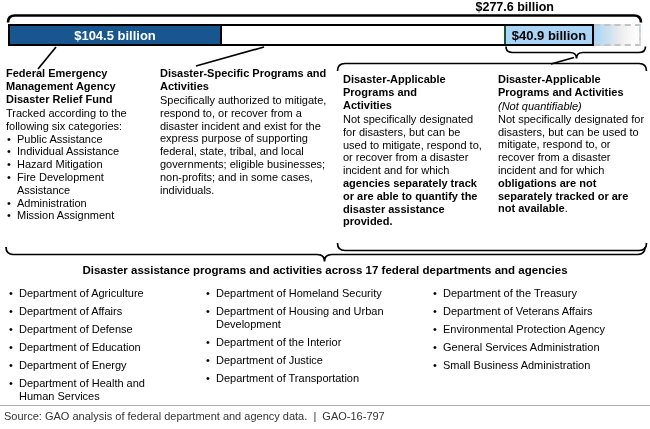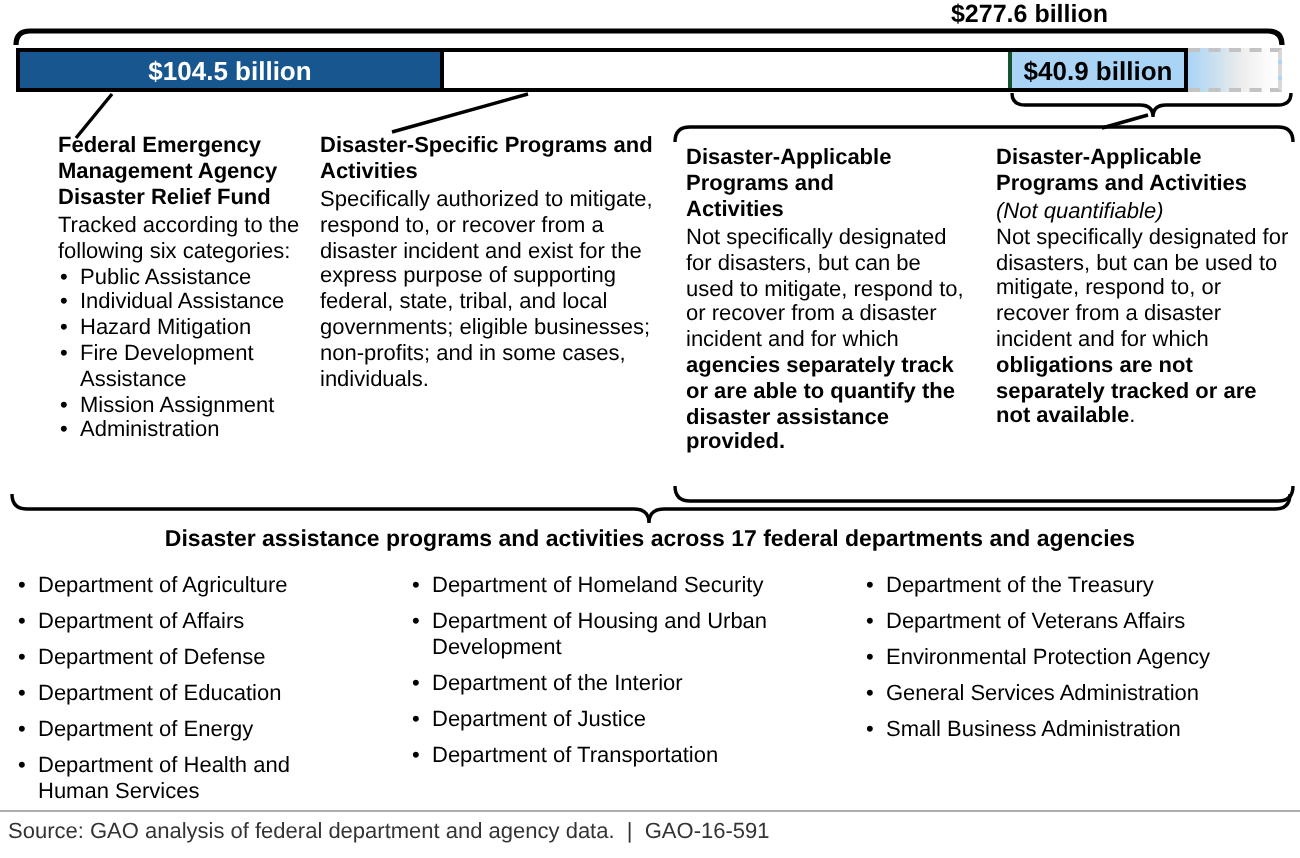--- a/index.html
+++ b/index.html
@@ -19,21 +19,21 @@
     border-top:2px dashed #c3c3c3;border-bottom:2px dashed #c3c3c3;border-right:2px dashed #d8d8d8;
     background:linear-gradient(to right,#a9d4f6 0%,#cfe2ee 35%,#ededed 60%,#fafafa 85%,#fff 100%);}
   
   .col{font-size:11px;line-height:12.8px;}
   .col h3{margin:0 0 1px 0;font-size:11px;line-height:13px;font-weight:bold;}
   .italic{font-style:italic;}
   .b{font-weight:bold;}
   .col-bullets{margin:0;padding:0;list-style:none;}
   .col-bullets li{position:relative;padding-left:11px;margin:0;}
   .col-bullets li::before{content:"\2022";position:absolute;left:1px;}
-  #col-1{left:6px;top:67px;width:151px;margin-left:23px;}
+  #col-1{left:6px;top:67px;width:151px;}
   #col-2{left:160px;top:67px;width:172px;}
   #col-3{left:343px;top:73px;width:142px;}
   #col-3 h3{width:118px;}
   #col-4{left:498px;top:73px;width:148px;}
   
   #agencies-heading{left:0;top:264px;width:650px;text-align:center;font-size:11.5px;font-weight:bold;}
   .agency-list{margin:0;padding:0;list-style:none;font-size:11px;line-height:13px;}
   .agency-list li{position:relative;padding-left:11px;margin:0 0 5px 0;}
   .agency-list li::before{content:"\2022";position:absolute;left:1px;}
   #agency-col-a{left:8px;top:287px;width:170px;}
@@ -77,22 +77,22 @@
   <div id="seg-notquant" class="abs"></div>
 
   <div id="col-1" class="col abs">
     <h3>Federal Emergency Management Agency Disaster Relief Fund</h3>
     <div>Tracked according to the following six categories:</div>
     <ul class="col-bullets">
       <li>Public Assistance</li>
       <li>Individual Assistance</li>
       <li>Hazard Mitigation</li>
       <li>Fire Development Assistance</li>
+      <li>Administration</li>
       <li>Mission Assignment</li>
-      <li>Administration</li>
     </ul>
   </div>
 
   <div id="col-2" class="col abs">
     <h3>Disaster-Specific Programs and Activities</h3>
     <div>Specifically authorized to mitigate, respond to, or recover from a disaster incident and exist for the express purpose of supporting federal, state, tribal, and local governments; eligible businesses; non-profits; and in some cases, individuals.</div>
   </div>
 
   <div id="col-3" class="col abs">
     <h3>Disaster-Applicable Programs and Activities</h3>
@@ -126,15 +126,15 @@
 
   <ul id="agency-col-c" class="agency-list abs">
     <li>Department of the Treasury</li>
     <li>Department of Veterans Affairs</li>
     <li>Environmental Protection Agency</li>
     <li>General Services Administration</li>
     <li>Small Business Administration</li>
   </ul>
 
   <div id="source-rule" class="abs"></div>
-  <div id="source-line" class="abs">Source: GAO analysis of federal department and agency data.  |  GAO-16-591</div>
+  <div id="source-line" class="abs">Source: GAO analysis of federal department and agency data.  |  GAO-16-797</div>
 
 </div>
 
 </body></html>

